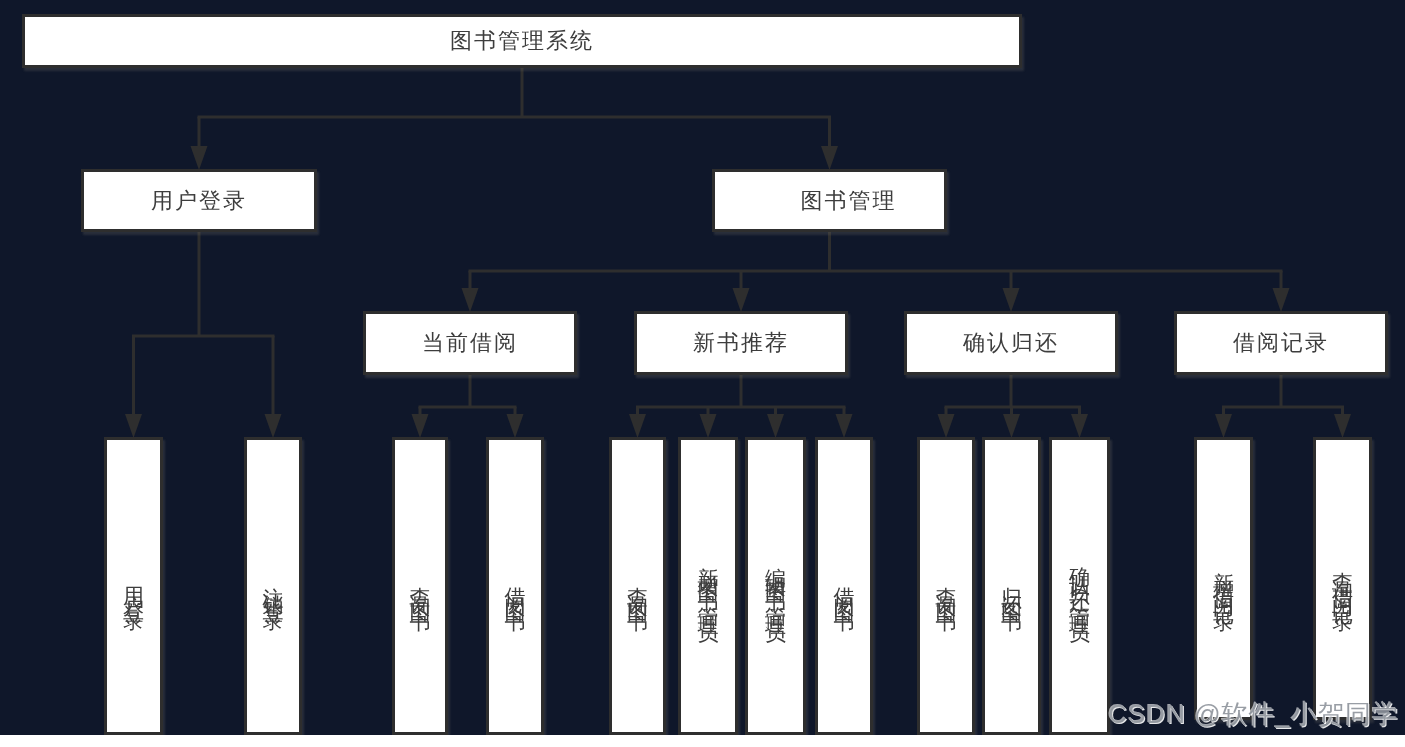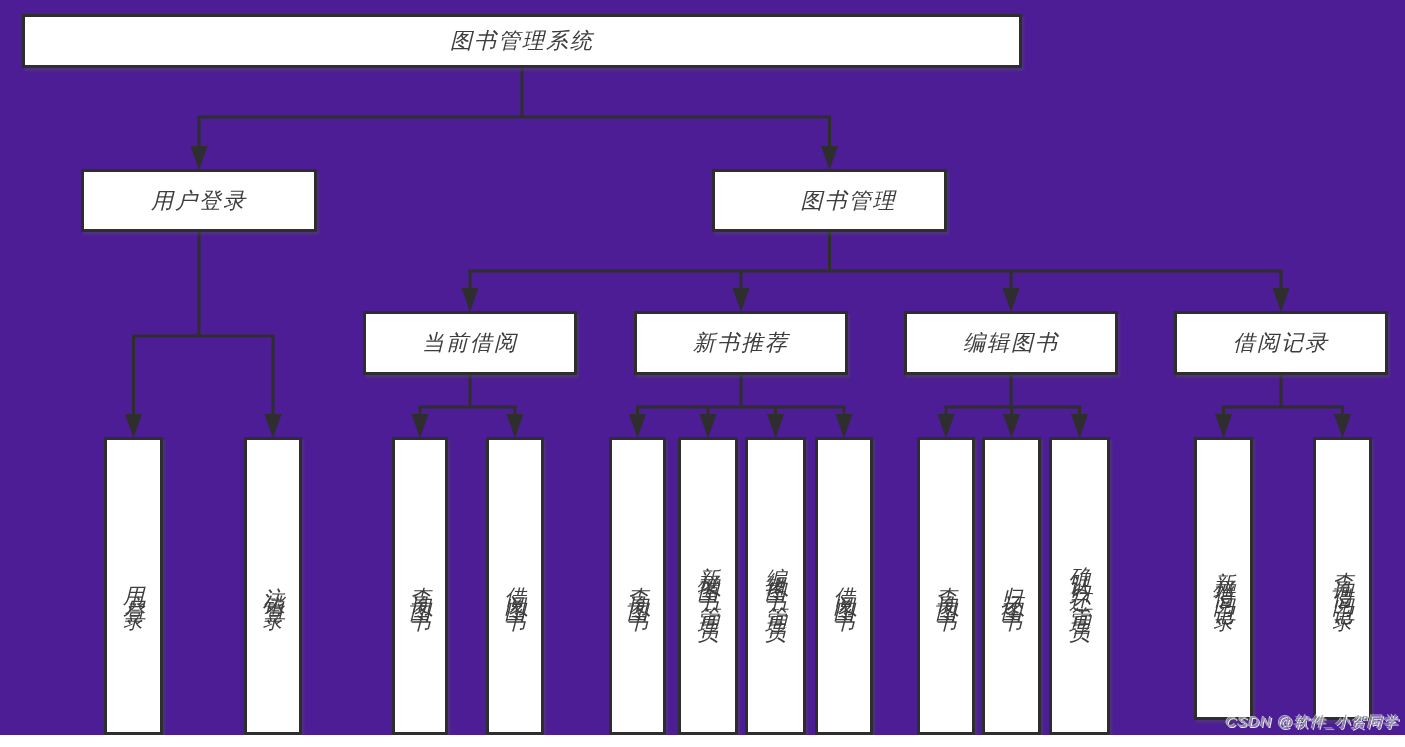--- a/index.html
+++ b/index.html
@@ -5,23 +5,22 @@
   html, body {
     margin: 0;
     padding: 0;
     background: #ffffff;
     font-family: "Liberation Sans", sans-serif;
   }
   .stage {
     position: relative;
     width: 1405px;
     height: 735px;
-    background: #4c1d95;
+    background: #0f172a;
     overflow: hidden;
-    font-style: italic;
   }
   #edge-layer {
     position: absolute;
     left: 0;
     top: 0;
     width: 1405px;
     height: 747px;
     pointer-events: none;
   }
   .node {
@@ -44,21 +43,21 @@
   .node.v {
     writing-mode: vertical-rl;
     text-orientation: mixed;
     font-size: 21px;
     letter-spacing: 8px;
   }
   .watermark {
     position: absolute;
     right: 6px;
     bottom: 3px;
-    font-size: 15px;
+    font-size: 26px;
     letter-spacing: 1px;
     color: rgba(148, 153, 160, 0.95);
     text-shadow: 1px 1px 0 rgba(255,255,255,0.9), -1px -1px 0 rgba(255,255,255,0.6);
     z-index: 5;
   }
 </style>
 </head>
 <body>
 
 <div class="stage">
@@ -126,21 +125,21 @@
       <div class="node h" style="left: 712px; top: 169px; width: 235px; height: 63px; color: rgb(61, 61, 61); padding-left: 38px;">
         <span>图书管理</span>
       </div>
       <div class="node h" style="left: 363px; top: 311px; width: 214px; height: 64px; color: rgb(61, 61, 61);">
         <span>当前借阅</span>
       </div>
       <div class="node h" style="left: 634px; top: 311px; width: 214px; height: 64px; color: rgb(61, 61, 61);">
         <span>新书推荐</span>
       </div>
       <div class="node h" style="left: 904px; top: 311px; width: 214px; height: 64px; color: rgb(61, 61, 61);">
-        <span>编辑图书</span>
+        <span>确认归还</span>
       </div>
       <div class="node h" style="left: 1174px; top: 311px; width: 214px; height: 64px; color: rgb(61, 61, 61);">
         <span>借阅记录</span>
       </div>
       <div class="node v" style="left: 104px; top: 437px; width: 59px; height: 298px; color: rgb(61, 61, 61);">
         <span>用户登录</span>
       </div>
       <div class="node v" style="left: 244px; top: 437px; width: 58px; height: 298px; color: rgb(61, 61, 61);">
         <span>注销登录</span>
       </div>

